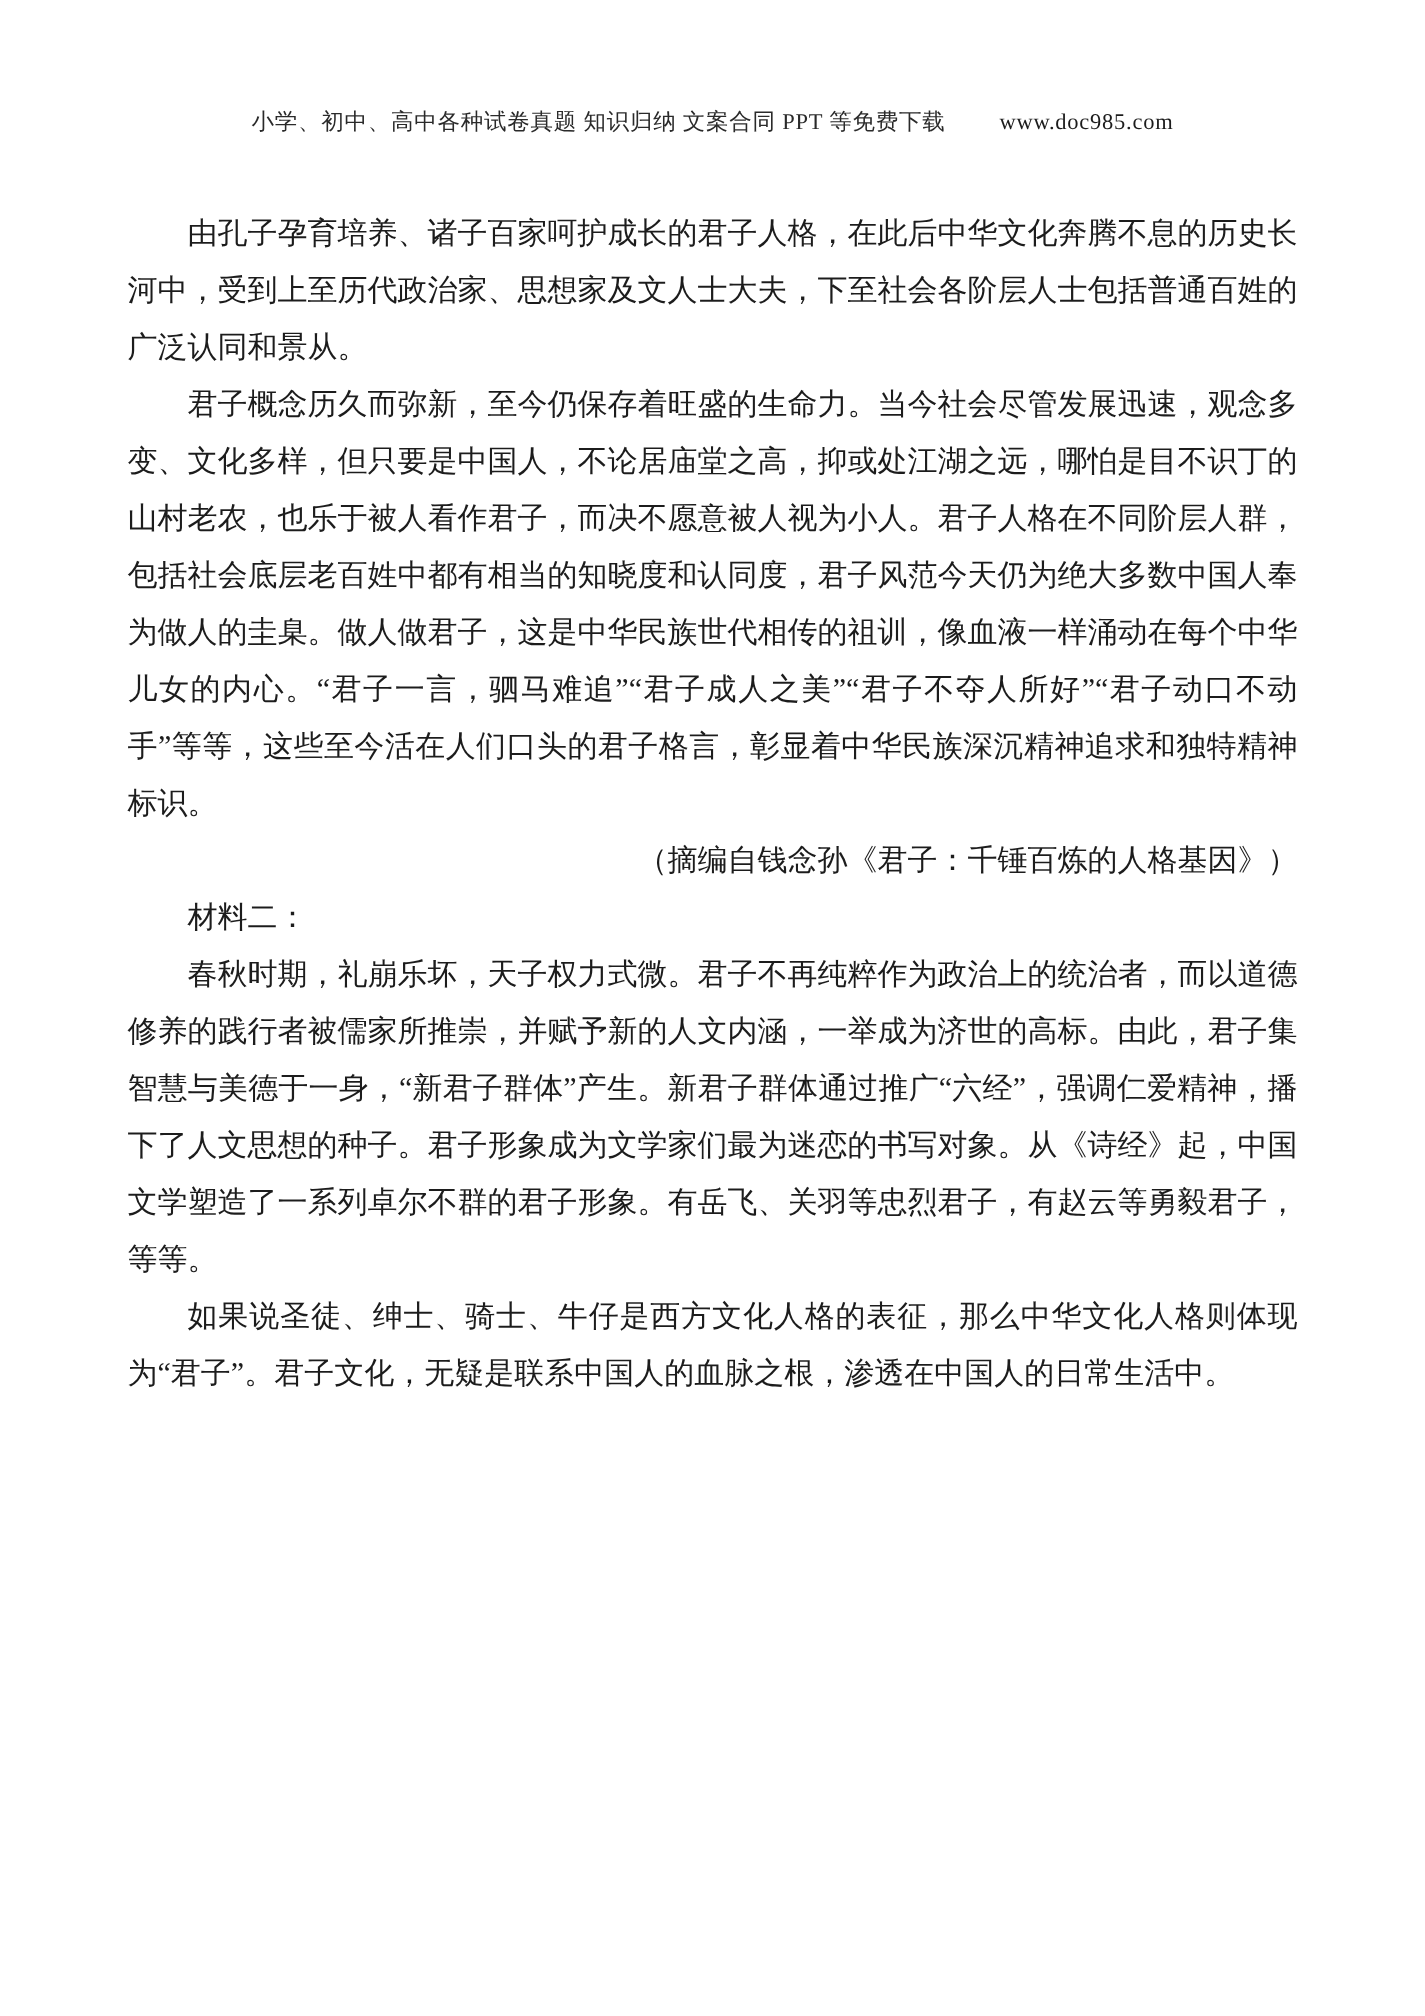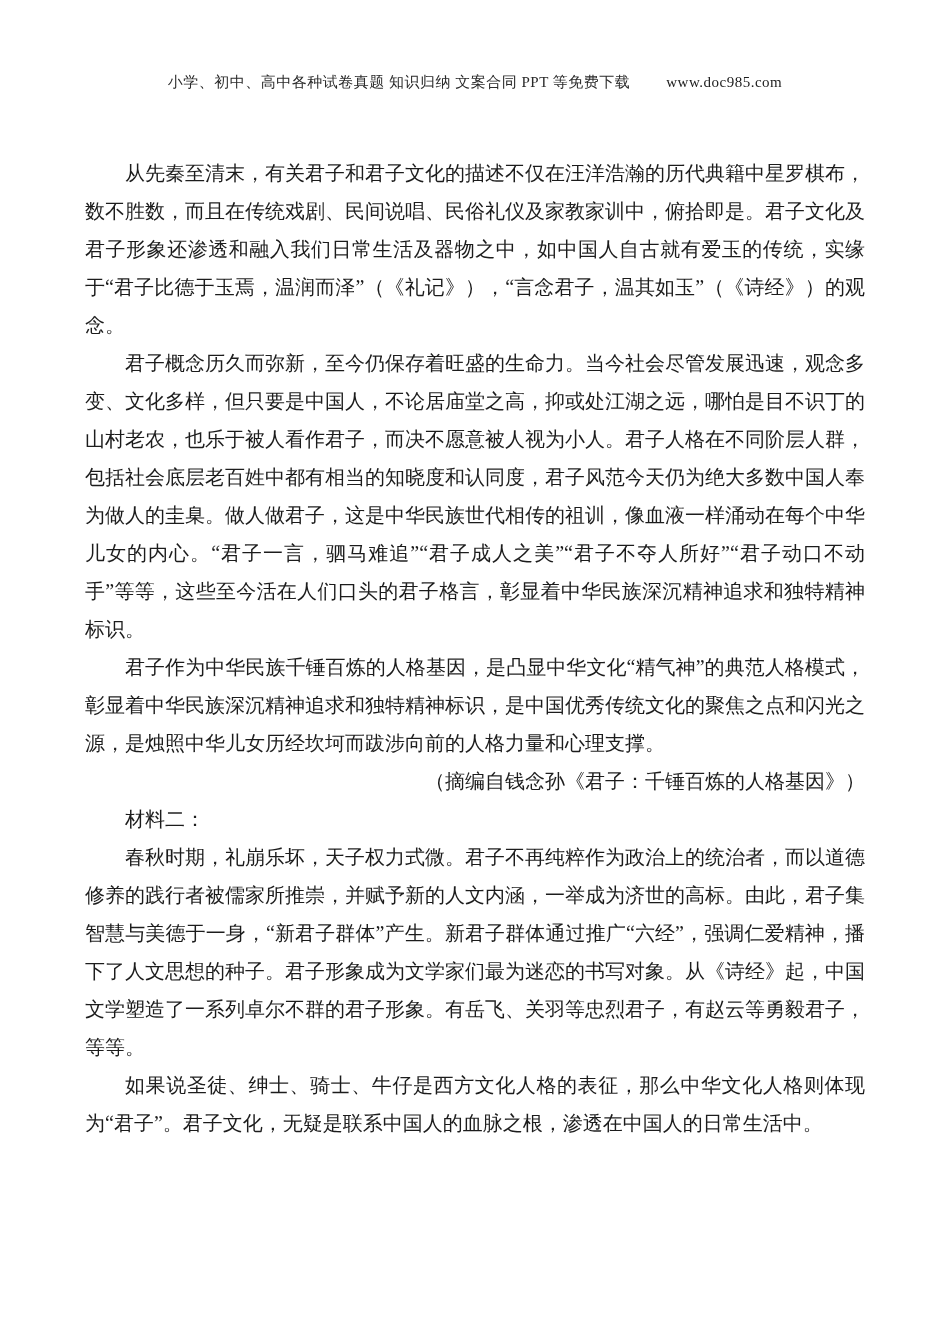--- a/index.html
+++ b/index.html
@@ -14,21 +14,20 @@
     color: #1c1c1c;
     overflow: hidden;
   }
   .page {
     box-sizing: border-box;
     width: 950px;
     height: 1344px;
     padding: 62px 85px 0 85px;
     display: flex;
     flex-direction: column;
-    gap: 16px;
   }
   .page-header, .page-footer {
     display: flex;
     justify-content: center;
     align-items: baseline;
     gap: 10px;
     font-size: 15px;
     color: #2a2a2a;
     letter-spacing: 0.5px;
     white-space: nowrap;
@@ -58,22 +57,21 @@
 <body>
 
 <div class="page">
 
   <div class="page-header">
     <span>小学、初中、高中各种试卷真题  知识归纳  文案合同  PPT 等免费下载</span>
     <span class="url">www.doc985.com</span>
   </div>
 
   <div class="doc-body" id="doc-body">
-      <p class="body">从先秦至清末，有关君子和君子文化的描述不仅在汪洋浩瀚的历代典籍中星罗棋布，数不胜数，而且在传统戏剧、民间说唱、民俗礼仪及家教家训中，俯拾即是。君子文化及君子形象还渗透和融入我们日常生活及器物之中，如中国人自古就有爱玉的传统，实缘于“君子比德于玉焉，温润而泽”（《礼记》），“言念君子，温其如玉”（《诗经》）的观念。</p>
+      <p class="body">由孔子孕育培养、诸子百家呵护成长的君子人格，在此后中华文化奔腾不息的历史长河中，受到上至历代政治家、思想家及文人士大夫，下至社会各阶层人士包括普通百姓的广泛认同和景从。</p>
       <p class="body">君子概念历久而弥新，至今仍保存着旺盛的生命力。当今社会尽管发展迅速，观念多变、文化多样，但只要是中国人，不论居庙堂之高，抑或处江湖之远，哪怕是目不识丁的山村老农，也乐于被人看作君子，而决不愿意被人视为小人。君子人格在不同阶层人群，包括社会底层老百姓中都有相当的知晓度和认同度，君子风范今天仍为绝大多数中国人奉为做人的圭臬。做人做君子，这是中华民族世代相传的祖训，像血液一样涌动在每个中华儿女的内心。“君子一言，驷马难追”“君子成人之美”“君子不夺人所好”“君子动口不动手”等等，这些至今活在人们口头的君子格言，彰显着中华民族深沉精神追求和独特精神标识。</p>
-      <p class="body">君子作为中华民族千锤百炼的人格基因，是凸显中华文化“精气神”的典范人格模式，彰显着中华民族深沉精神追求和独特精神标识，是中国优秀传统文化的聚焦之点和闪光之源，是烛照中华儿女历经坎坷而跋涉向前的人格力量和心理支撑。</p>
       <p class="attribution">（摘编自钱念孙《君子：千锤百炼的人格基因》）</p>
       <p class="body">材料二：</p>
       <p class="body">春秋时期，礼崩乐坏，天子权力式微。君子不再纯粹作为政治上的统治者，而以道德修养的践行者被儒家所推崇，并赋予新的人文内涵，一举成为济世的高标。由此，君子集智慧与美德于一身，“新君子群体”产生。新君子群体通过推广“六经”，强调仁爱精神，播下了人文思想的种子。君子形象成为文学家们最为迷恋的书写对象。从《诗经》起，中国文学塑造了一系列卓尔不群的君子形象。有岳飞、关羽等忠烈君子，有赵云等勇毅君子，等等。</p>
       <p class="body">如果说圣徒、绅士、骑士、牛仔是西方文化人格的表征，那么中华文化人格则体现为“君子”。君子文化，无疑是联系中国人的血脉之根，渗透在中国人的日常生活中。</p>
     </div>
 
 </div>
 
 </body></html>

